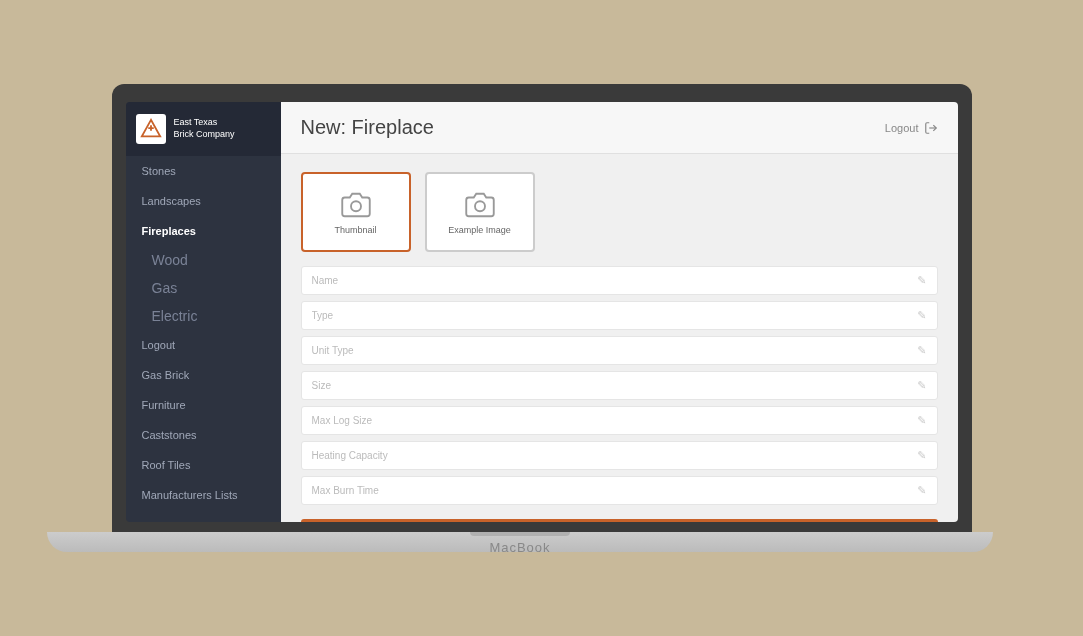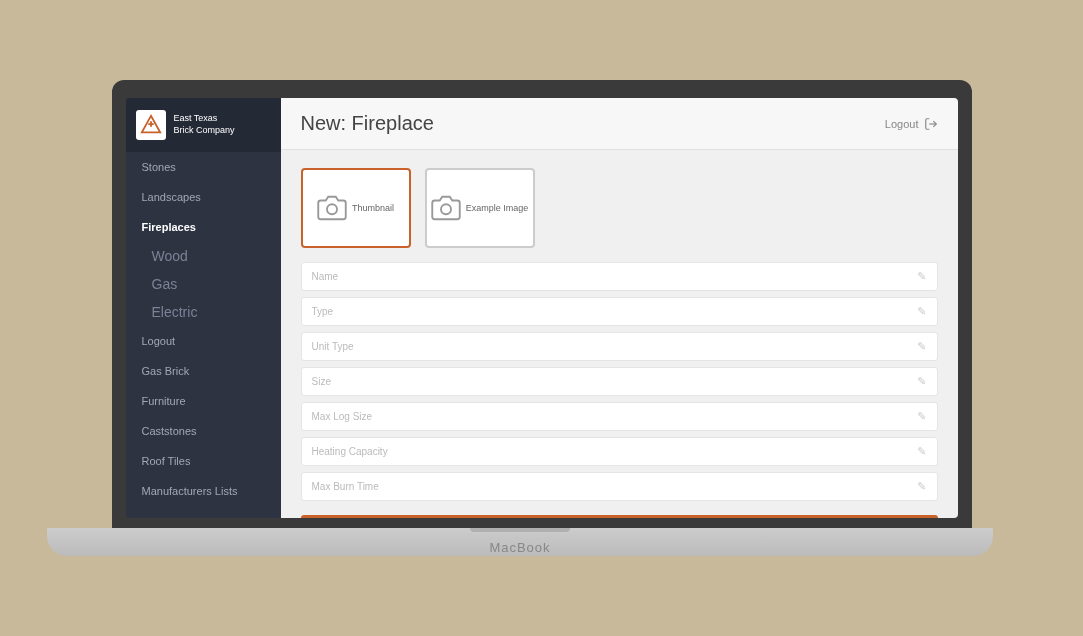--- a/index.html
+++ b/index.html
@@ -133,20 +133,21 @@
       gap: 14px;
       margin-bottom: 14px;
     }
 
     .image-upload-box {
       width: 110px;
       height: 80px;
       border: 2px solid #ccc;
       border-radius: 4px;
       display: flex;
+      flex-direction: column;
       align-items: center;
       justify-content: center;
       background: #fff;
       cursor: pointer;
       gap: 5px;
     }
 
     .image-upload-box.selected {
       border-color: #c8622a;
     }
@@ -231,21 +232,21 @@
       border-radius: 4px;
       overflow: hidden;
       display: flex;
       flex-direction: column;
       height: 420px;
     }
 
     .keyboard-base {
       width: 110%;
       margin-left: -5%;
-      height: 28px;
+      height: 20px;
       background: linear-gradient(to bottom, #ccc, #bbb);
       border-radius: 0 0 20px 20px;
       display: flex;
       align-items: center;
       justify-content: center;
       position: relative;
     }
 
     .keyboard-base::before {
       content: '';

